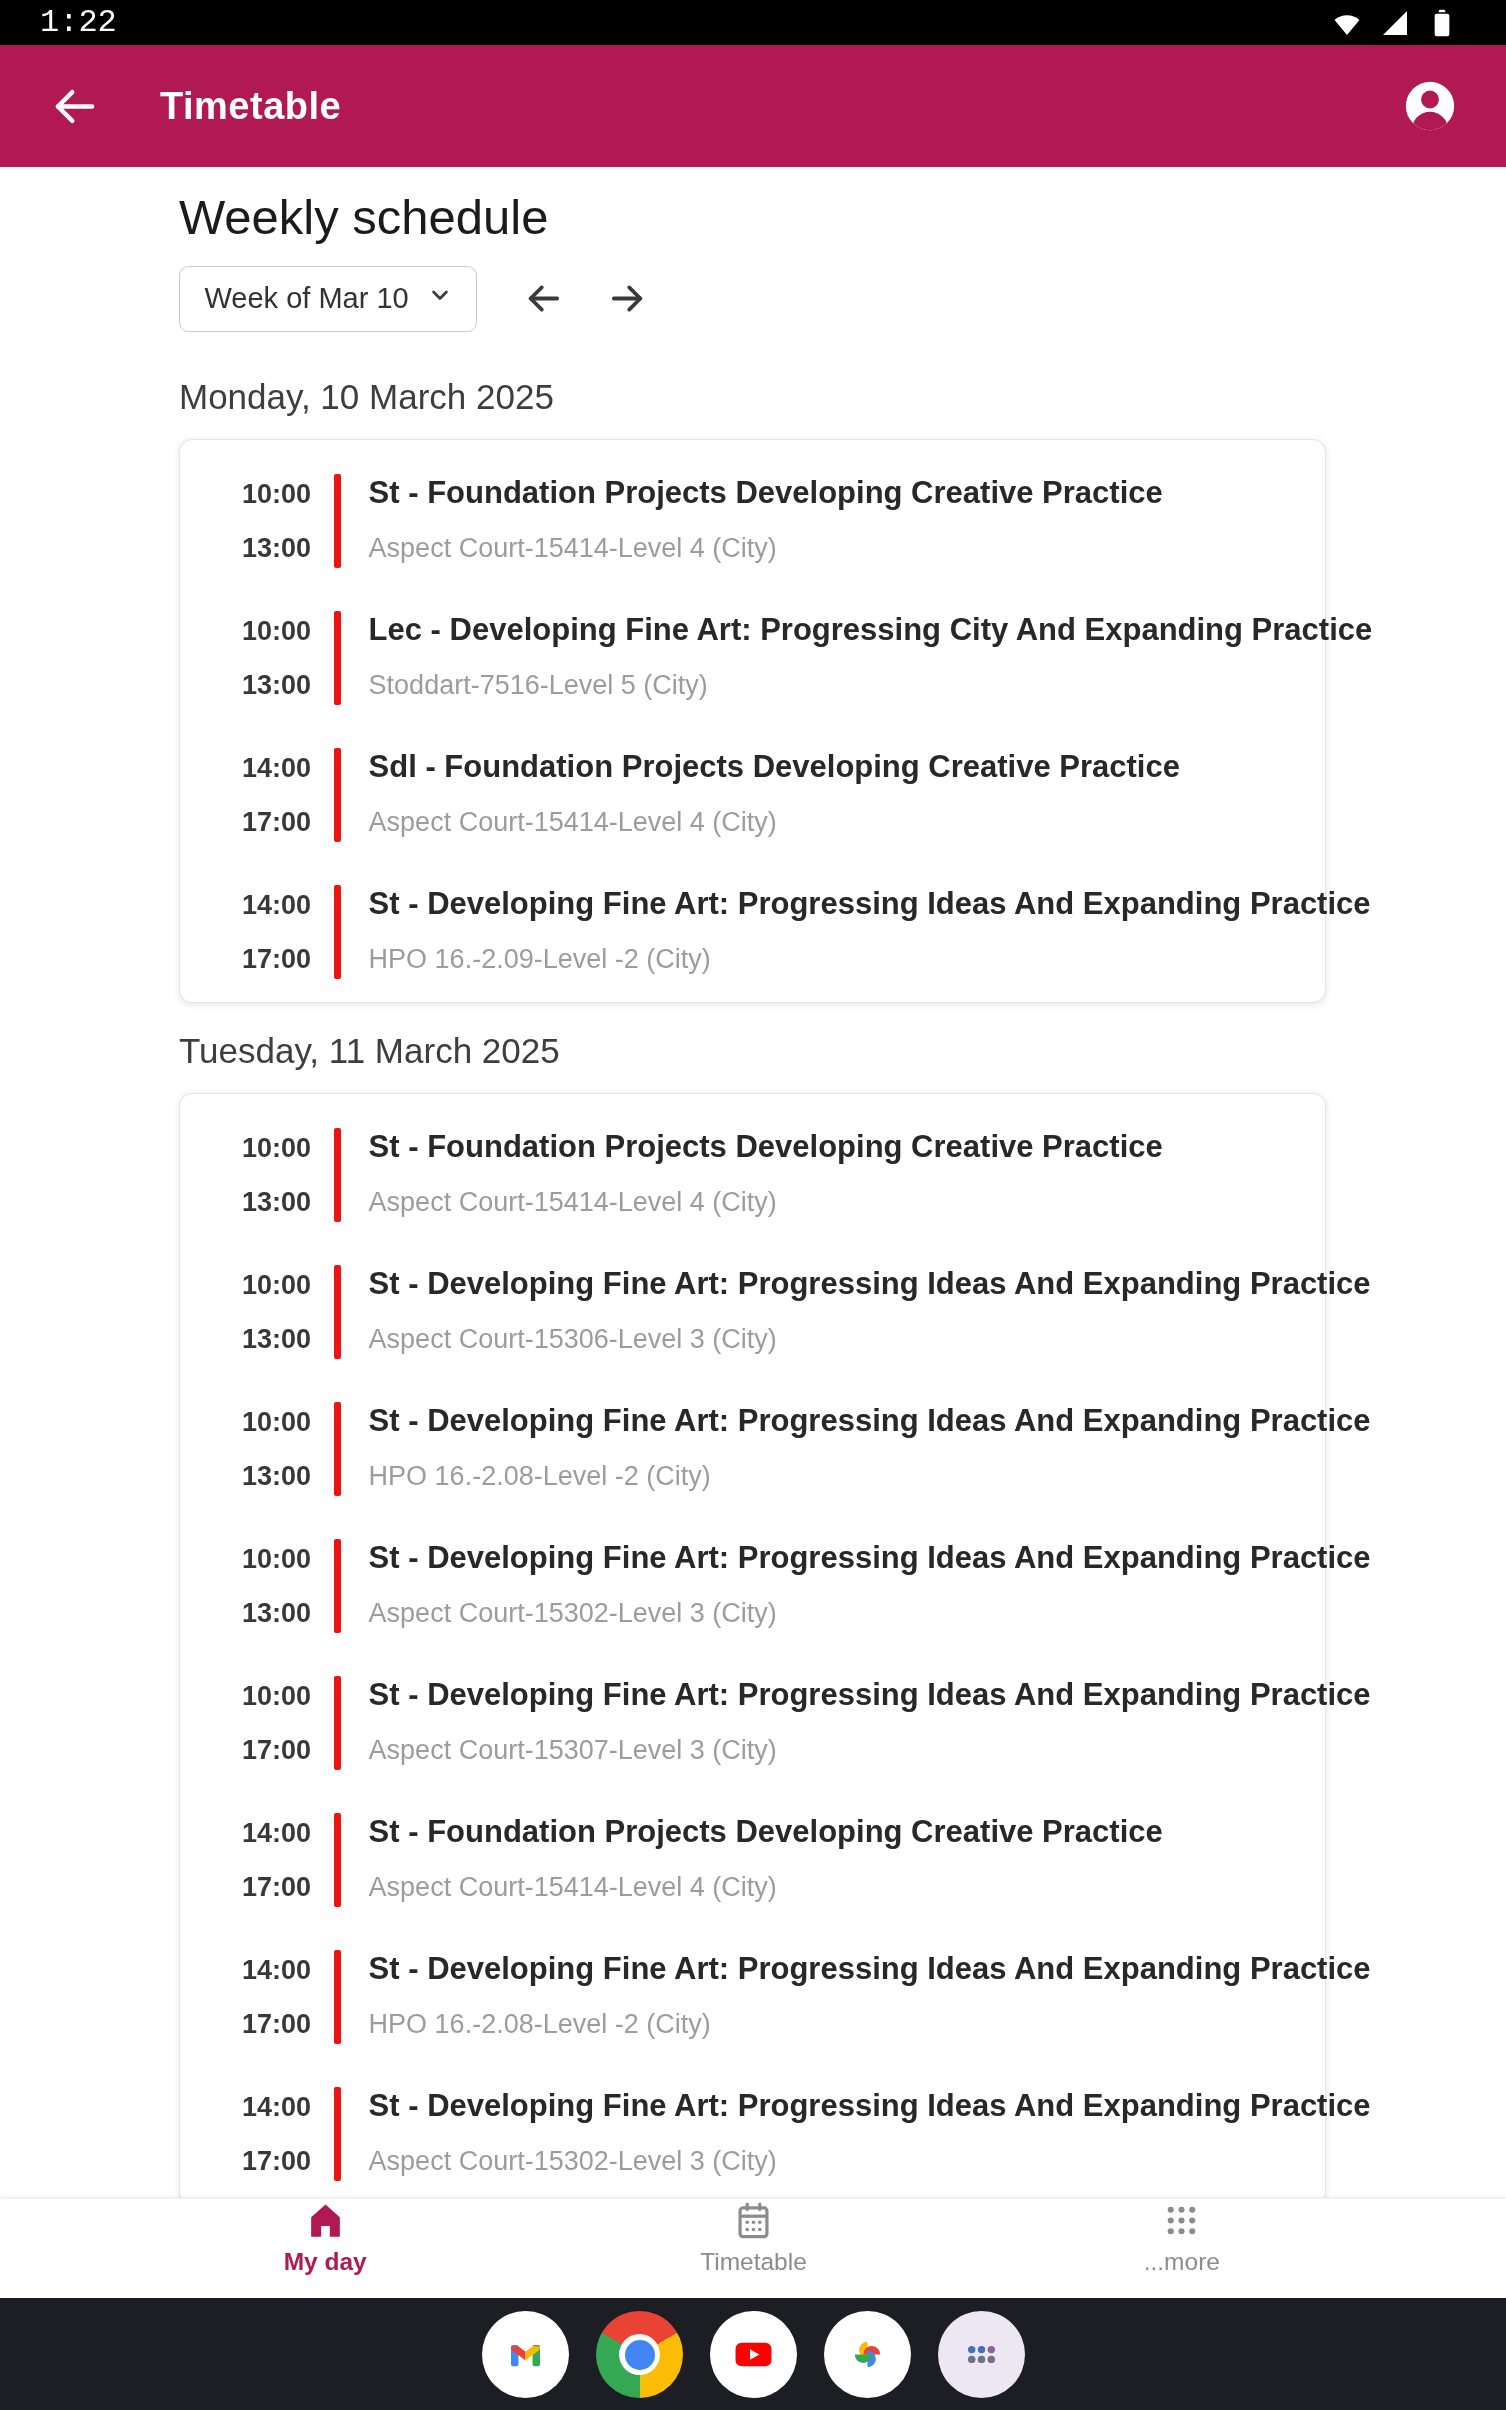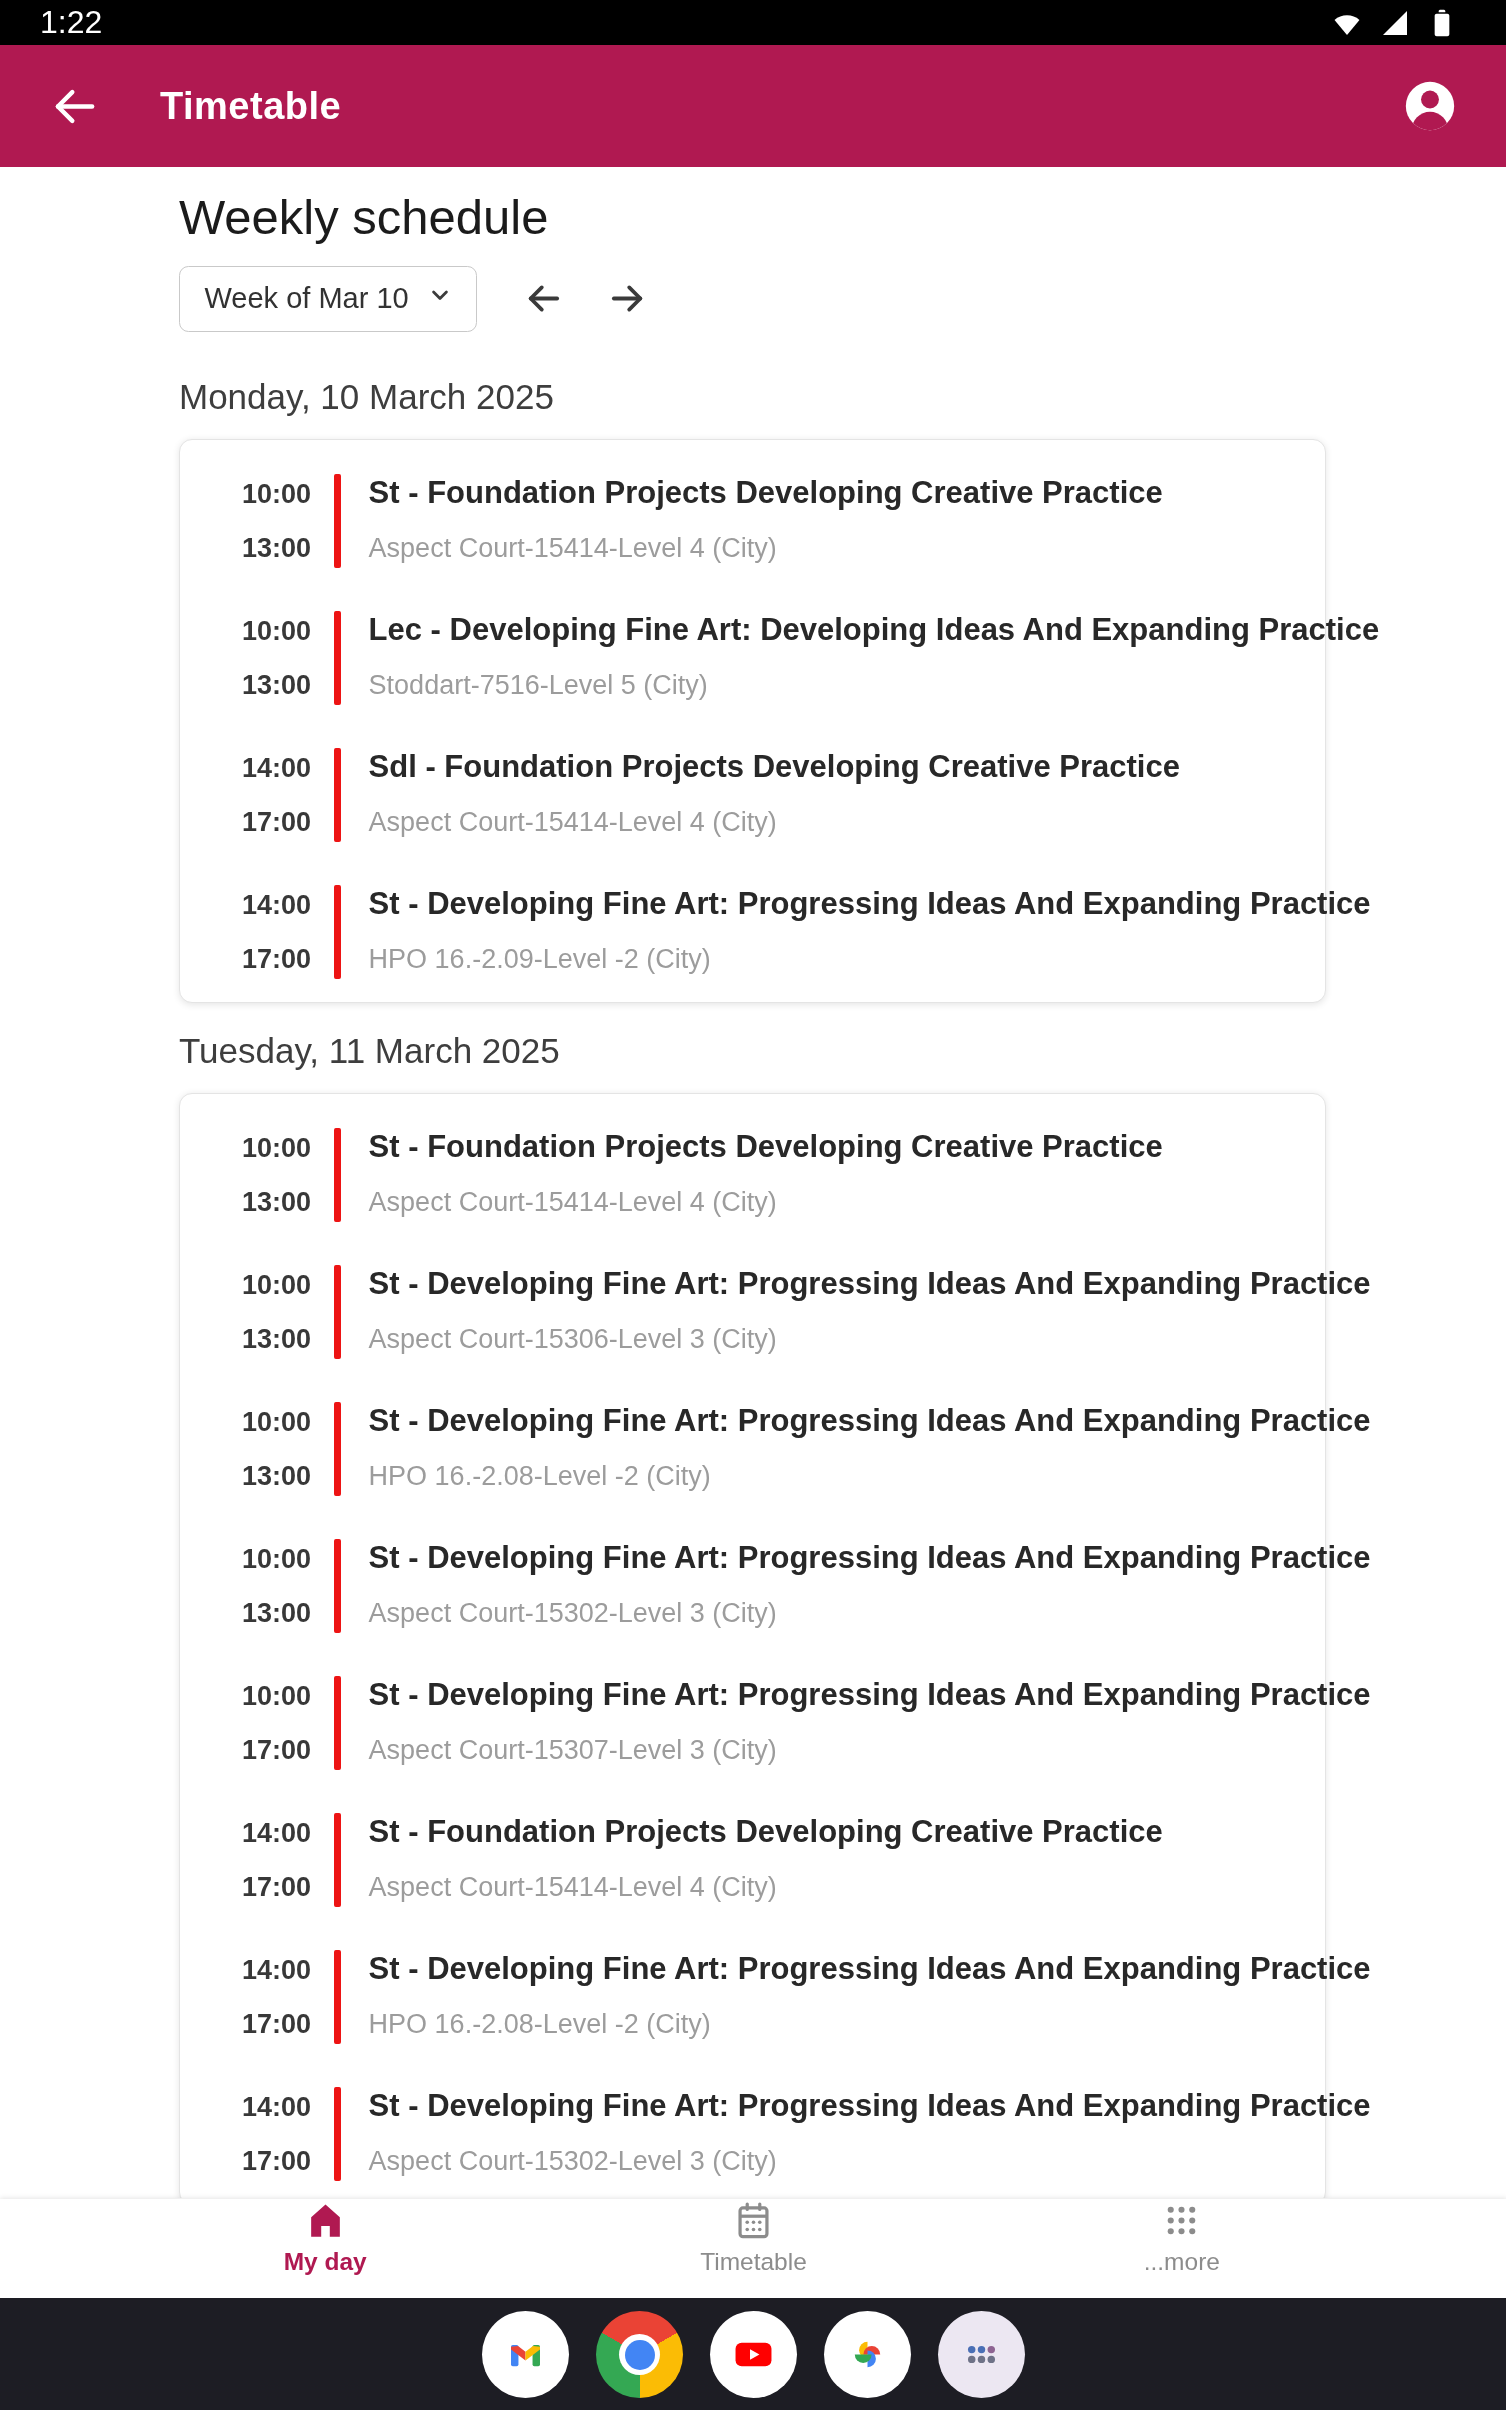--- a/index.html
+++ b/index.html
@@ -2,21 +2,21 @@
 <html style="font-size:15px"><head>
 <meta charset="utf-8">
 <style>
   * { margin:0; padding:0; box-sizing:border-box; }
   html,body { width:1507px; height:2411px; overflow:hidden; background:#fff;
               font-family:"Liberation Sans","DejaVu Sans",sans-serif; }
   body { position:relative; }
 
   
   .status-bar { height:45px; background:#000; display:flex; align-items:center;
-                justify-content:space-between; padding:0 49px 0 40px; }
+                justify-content:space-between; padding:0 49px 0 40px;font-family:Liberation Mono, monospace; }
   .status-time { color:#fff; font-size:32px; }
   .status-icons { display:flex; align-items:center; gap:15px; }
   .status-icons svg { display:block; }
 
   
   .app-bar { height:122px; background:#B01951; display:flex; align-items:center;
              padding:0 47px; }
   .app-bar .back { width:55px; height:55px; display:flex; align-items:center; justify-content:center; }
   .app-title { color:#fff; font-size:38px; font-weight:700; margin-left:58px; letter-spacing:0.5px; }
   .app-bar .spacer { flex:1; }
@@ -165,21 +165,21 @@
     </div>
   </div>
 
   <div class="event">
     <div class="times">
       <span>10:00</span>
       <span>13:00</span>
     </div>
     <div class="bar"></div>
     <div class="details">
-      <div class="title">Lec - Developing Fine Art: Developing Ideas And Expanding Practice</div>
+      <div class="title">Lec - Developing Fine Art: Progressing City And Expanding Practice</div>
       <div class="loc">Stoddart-7516-Level 5 (City)</div>
     </div>
   </div>
 
   <div class="event">
     <div class="times">
       <span>14:00</span>
       <span>17:00</span>
     </div>
     <div class="bar"></div>

